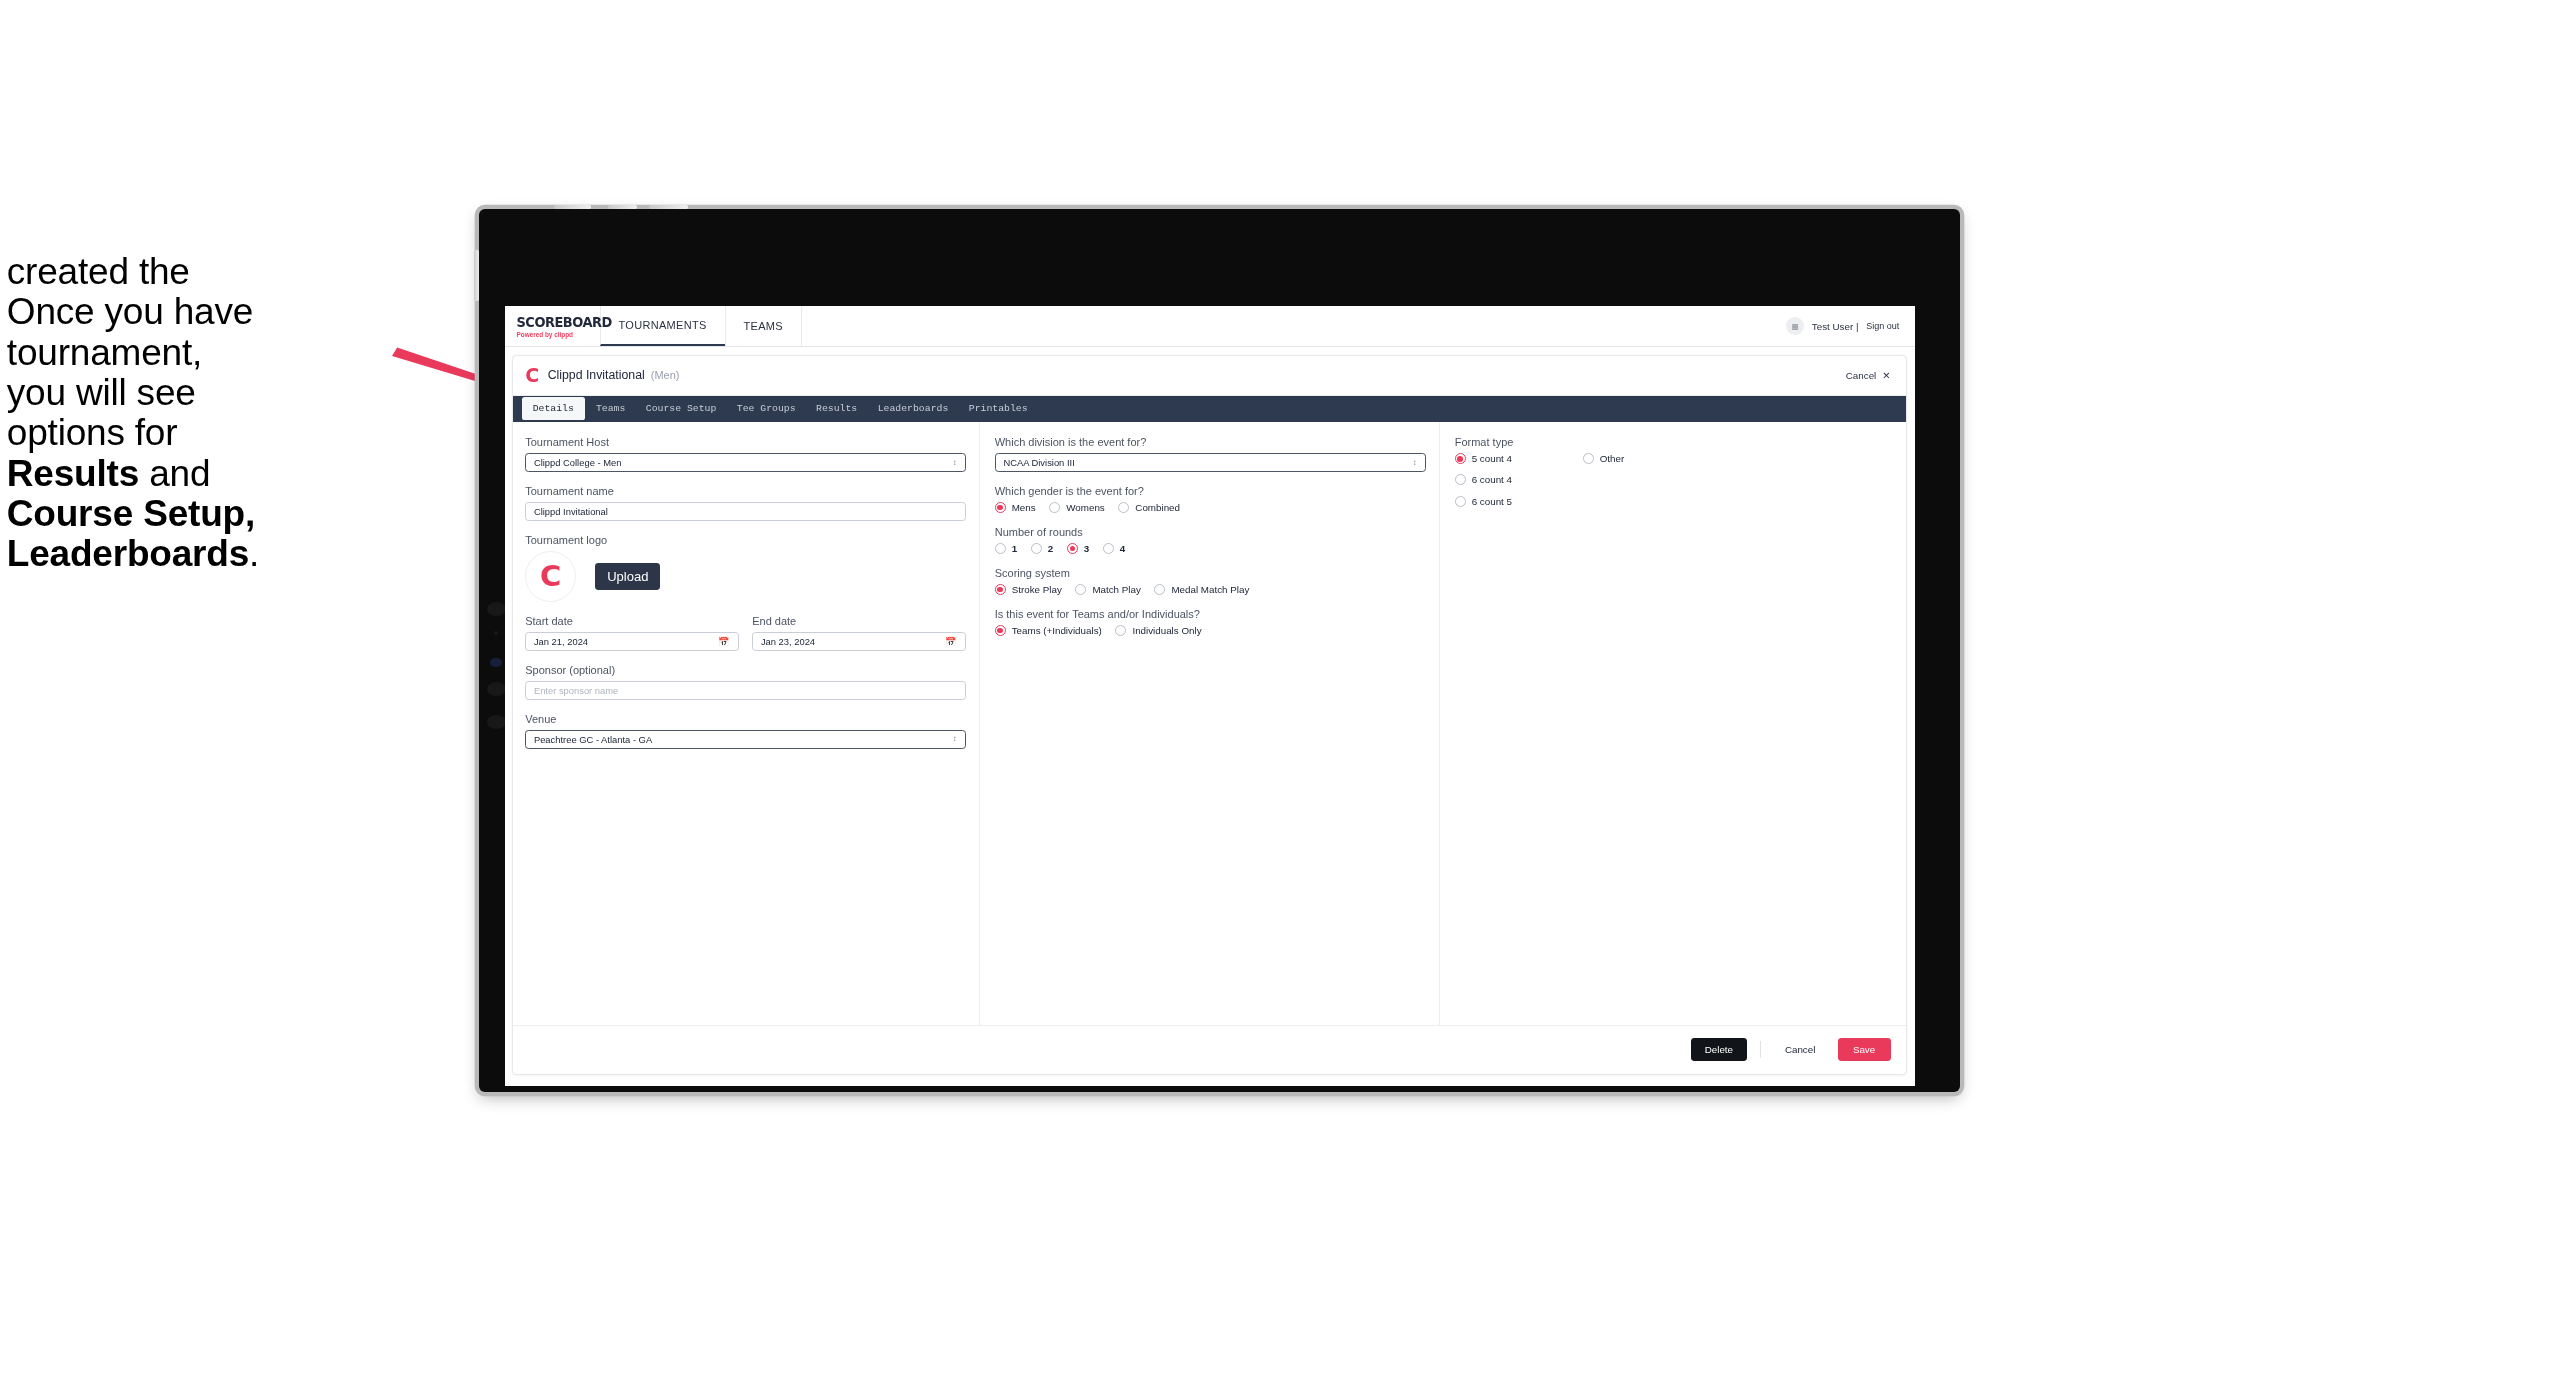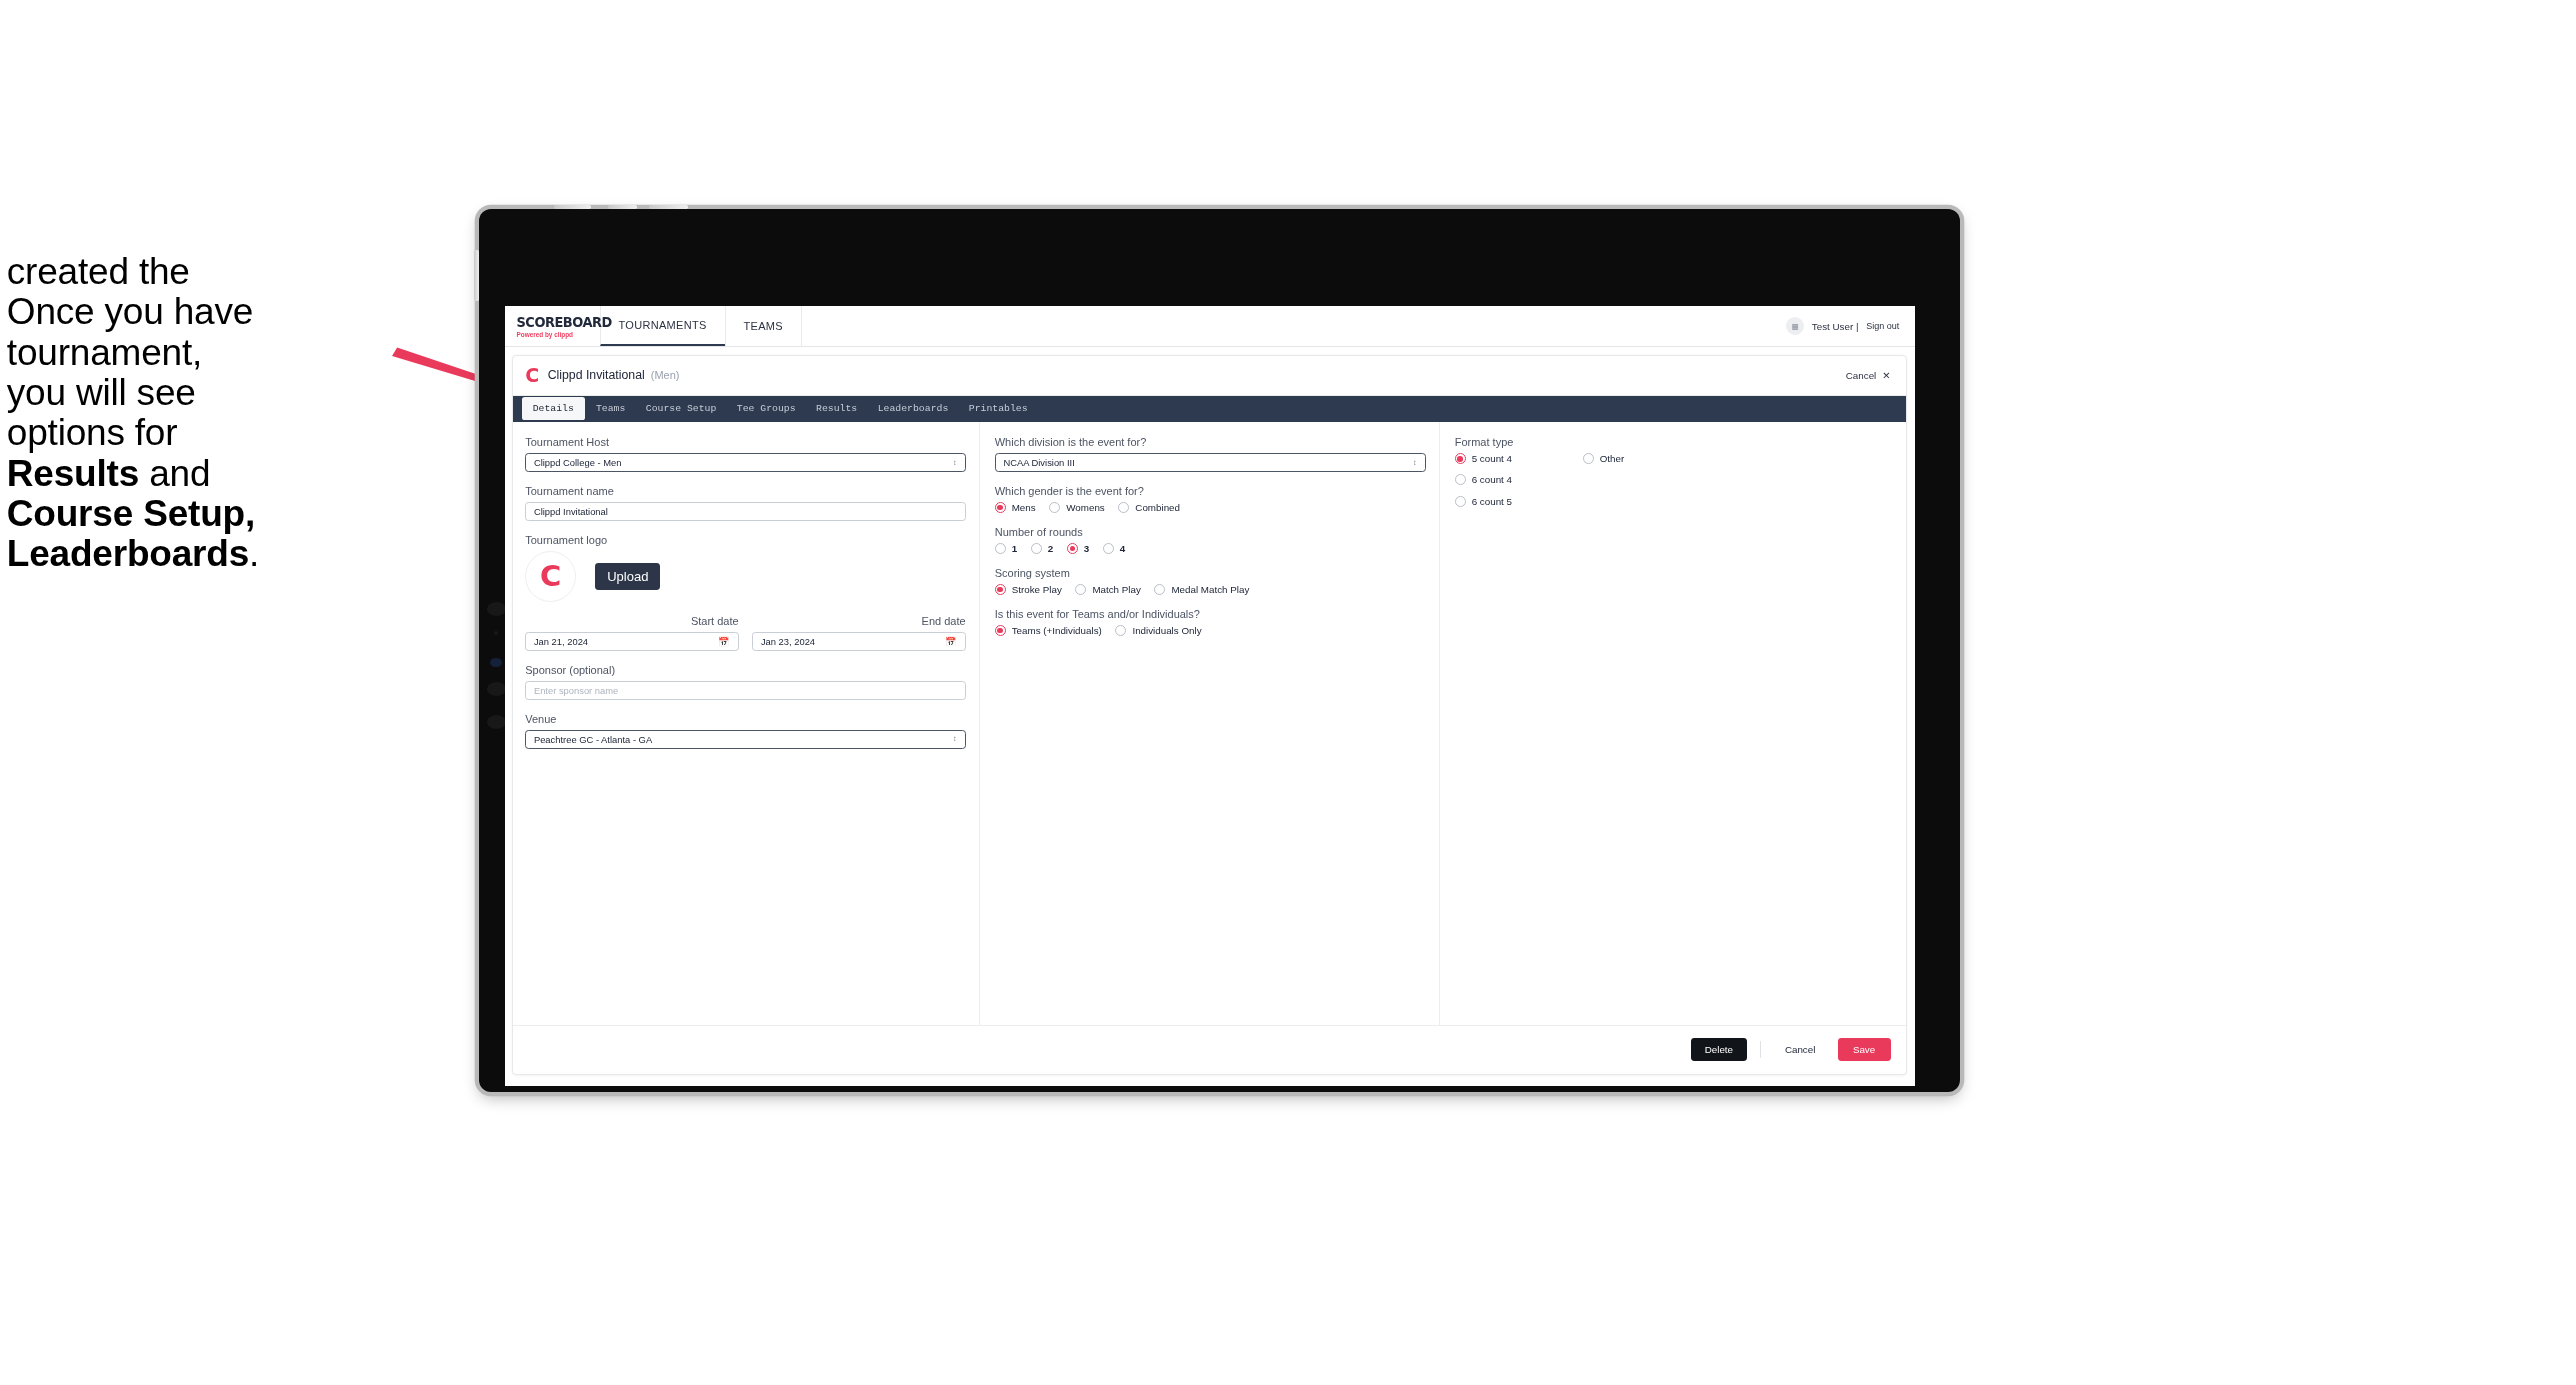--- a/index.html
+++ b/index.html
@@ -20,21 +20,21 @@
   #annotation .b { font-weight:bold; }
 
   
   #arrow { position:absolute; left:375px; top:332px; width:298px; height:128px; }
 
   
   #tablet {
     position:absolute; left:479px; top:209px;
     width:1481px; height:883px;
     background:#0c0c0c;
-    border-radius:12px;
+    border-radius:6px;
     box-shadow:0 0 0 4.3px #b9b9b9, 0 5.1px 15.3px rgba(0,0,0,.28);
   }
   .tab-btn { position:absolute; background:linear-gradient(90deg,#c9c9c9,#efefef); }
   .tab-btn.top { height:4.3px; border-radius:1.7px; top:-4.3px; }
   .tab-btn.left { width:5.1px; border-radius:1.7px; left:-5.1px; }
   .sensor { position:absolute; background:#181818; border-radius:50%; }
 
   
   #screen {
     position:absolute; left:25.5px; top:97px;
@@ -121,21 +121,21 @@
     display:flex; align-items:center; padding:0 7.7px;
     font-size:9.4px; color:#20283a; background:#fff; box-sizing:border-box;
     position:relative;
   }
   .finput.light { border-color:#c9ced6; }
   .finput .ph { color:#aeb4be; }
   .finput .spin { margin-left:auto; font-size:7.7px; color:#6b7280; line-height:.85; }
   .finput .cal { margin-left:auto; font-size:9.4px; color:#4b5563; }
 
   .daterow { display:flex; gap:13.6px; }
-  .daterow > div { flex:1;text-align:right; }
+  .daterow > div { flex:1; }
 
   
   #logo-row { display:flex; align-items:center; gap:19px; margin-top:1.7px; }
   #logo-circle {
     width:49px; height:49px; border-radius:50%; border:0.9px solid #eceef0;
     display:flex; align-items:center; justify-content:center;
   }
   #logo-circle span {
     font-size:29px; font-weight:bold; color:#ea3a5c; font-family:"DejaVu Sans", sans-serif; line-height:1;
   }

